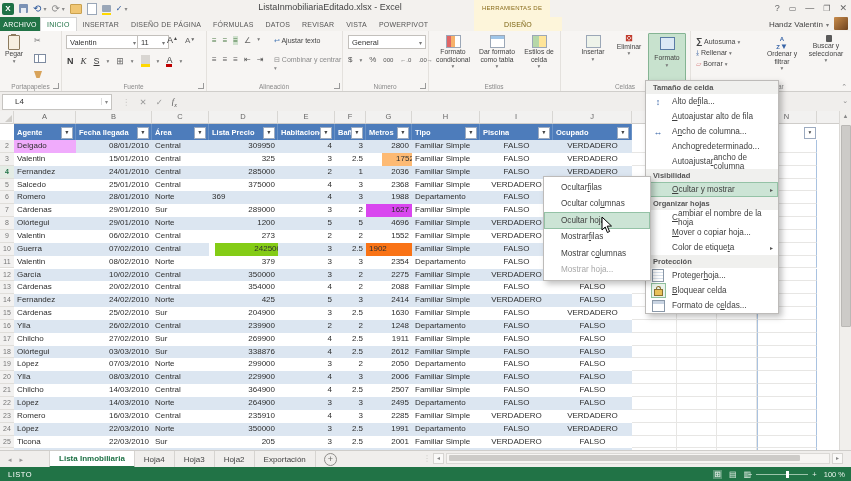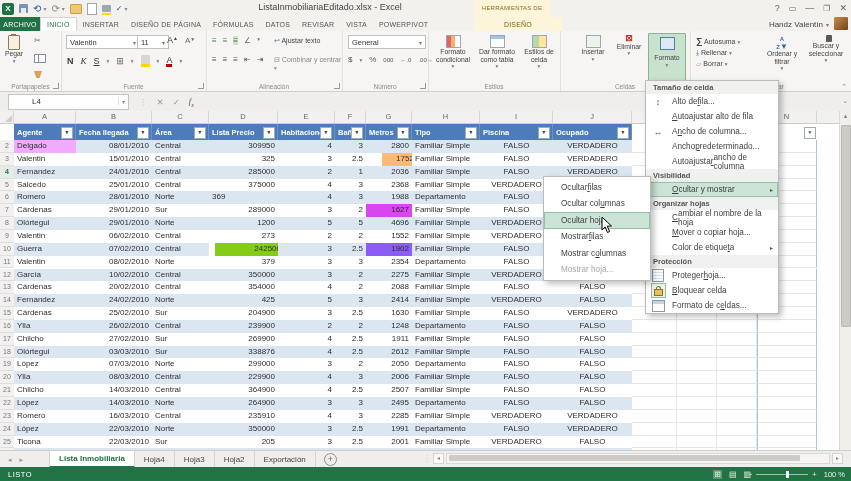--- a/index.html
+++ b/index.html
@@ -50,22 +50,22 @@
   .icgrid{width:13px;height:11px;border:1px solid #9ba7b7;background:
       linear-gradient(#e8edf4 0 0) padding-box;position:relative;}
   .sum{font-size:9px;color:#444;font-weight:bold;}
   .az{font-size:6px;font-weight:bold;color:#3a66a8;line-height:6px;}
   .binoc{display:inline-block;width:11px;height:7px;position:relative;}
   .binoc:before,.binoc:after{content:"";position:absolute;top:0;width:4px;height:7px;background:#5a5a5a;border-radius:1px;}
   .binoc:after{right:0;}
   .collapse{right:4px;top:52px;font-size:7px;color:#888;}
   
   .fbar{left:0;top:92px;width:851px;height:19px;background:#f0eeec;border-bottom:1px solid #d4d2cf;display:flex;align-items:center;}
-  .namebox{margin-left:8px;width:96px;height:14px;background:#fff;border:1px solid #c6c4c1;font-size:8px;
-           display:flex;align-items:center;padding-left:23px;color:#333;position:relative;}
+  .namebox{margin-left:2px;width:96px;height:14px;background:#fff;border:1px solid #c6c4c1;font-size:8px;
+           display:flex;align-items:center;padding-left:12px;color:#333;position:relative;}
   .namebox .dd{position:absolute;right:3px;font-size:6px;color:#888;border-left:1px solid #ddd;padding-left:3px;}
   .fx-icons{display:flex;gap:9px;font-size:8.5px;color:#9a9a9a;margin:0 8px 0 10px;align-items:center;}
   .fx{font-family:"Liberation Serif",serif;font-style:italic;color:#555;}
   .ffield{flex:1;height:14px;background:#fff;border:1px solid #d4d2cf;font-size:8px;display:flex;align-items:center;padding-left:5px;color:#333;margin-right:14px;}
   .fchev{position:absolute;right:3px;top:97px;font-size:7px;color:#888;}
   
   .sheet{left:0;top:111px;width:840px;height:339px;background:#fff;overflow:hidden;}
   .chrow{position:absolute;left:0;top:0;height:13px;width:100%;}
   .ch{position:absolute;top:0;height:12px;background:#f2f1f0;border-right:1px solid #d8d6d3;border-bottom:1px solid #cfcdca;
       font-size:7.5px;color:#666;text-align:center;line-height:12px;}
@@ -537,21 +537,21 @@
           <div class="cell gridcell ncol" style="left: 757px; width: 60px;"></div>
         </div>
         <div class="row" style="top: 131.8px;">
           <div class="rnum">10</div>
           <div class="cell" style="left: 14px; width: 62px; text-align: left; background: rgb(220, 230, 241);">Guerra</div>
           <div class="cell" style="left: 76px; width: 76px; text-align: right; background: rgb(220, 230, 241);">07/02/2010</div>
           <div class="cell" style="left: 152px; width: 57px; text-align: left; background: rgb(220, 230, 241);">Central</div>
           <div class="cell" style="left: 215px; width: 69px; text-align: right; background: #84cc16;">242500</div>
           <div class="cell" style="left: 278px; width: 57px; text-align: right; background: rgb(220, 230, 241);">3</div>
           <div class="cell" style="left: 335px; width: 31px; text-align: right; background: rgb(220, 230, 241);">2.5</div>
-          <div class="cell" style="left: 366px; width: 46px; text-align: right; background: #8b5cf6;">1902</div>
+          <div class="cell" style="left: 366px; width: 46px; text-align: left; background: #f97316;">1902</div>
           <div class="cell" style="left: 412px; width: 68px; text-align: left; background: rgb(220, 230, 241);">Familiar Simple</div>
           <div class="cell" style="left: 480px; width: 73px; text-align: center; background: rgb(220, 230, 241);">FALSO</div>
           <div class="cell" style="left: 553px; width: 79px; text-align: center; background: rgb(220, 230, 241);"></div>
           <div class="cell gridcell" style="left: 632px; width: 45px;"></div>
           <div class="cell gridcell" style="left: 677px; width: 40px;"></div>
           <div class="cell gridcell" style="left: 717px; width: 40px;"></div>
           <div class="cell gridcell ncol" style="left: 757px; width: 60px;"></div>
         </div>
         <div class="row" style="top: 144.65px;">
           <div class="rnum">11</div>

